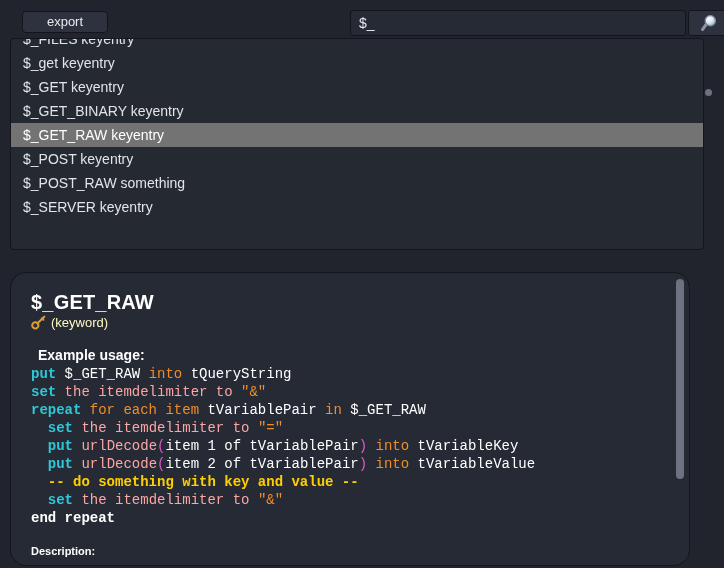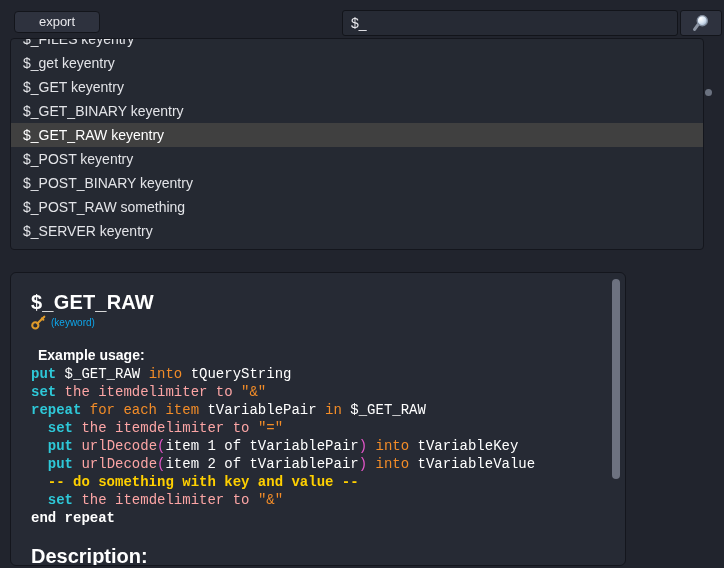--- a/index.html
+++ b/index.html
@@ -13,21 +13,21 @@
   body {
     background: #21242d;
     font-family: "Liberation Sans", sans-serif;
     color: #e8e8ec;
     position: relative;
   }
 
   
   #toolbar {
     position: absolute;
-    left: 8px; top: 0;
+    left: 16px; top: 0;
     width: 672px; height: 40px; padding-left: 28px;
   }
 
   #export-button {
     position: absolute;
     left: 6px; top: 11px;
     width: 86px; height: 22px;
     background: #2e323e;
     border: 1px solid #13151b;
     border-radius: 4px;
@@ -86,40 +86,40 @@
   .result-row {
     height: 24px;
     line-height: 24px;
     padding-left: 12px;
     font-size: 14px;
     color: #e3e4e8;
     white-space: nowrap;
     cursor: pointer;
   }
   .result-row.selected {
-    background: #404040;
+    background: #737373;
     color: #ffffff;
   }
 
   #list-scroll-dot {
     position: absolute;
     left: 705px; top: 89px;
     width: 7px; height: 7px;
     border-radius: 50%;
     background: #6b7280;
   }
 
   
   #detail-panel {
     position: absolute;
     left: 10px; top: 272px;
-    width: 616px; height: 294px;
+    width: 680px; height: 294px;
     background: #262a34;
     border: 1px solid #14161d;
-    border-radius: 6px;
+    border-radius: 16px;
     overflow: hidden;
   }
 
   #detail-inner {
     position: absolute;
     left: 0; top: 0;
     width: 694px;
     padding: 18px 26px 0 20px;
   }
 
@@ -132,22 +132,22 @@
   }
 
   #detail-subtitle-row {
     display: flex;
     align-items: center;
     gap: 5px;
     margin-bottom: 17px;
   }
   #key-icon { display: block; }
   #detail-type {
-    font-size: 10px;
-    color: #0ea5e9;
+    font-size: 13px;
+    color: #fef9c3;
   }
 
   .section-label {
     font-size: 14px;
     font-weight: bold;
     color: #ffffff;
     margin-bottom: 2px;
     margin-left: 7px;
   }
 
@@ -163,21 +163,21 @@
   .tkw { color: #ffffff; font-weight: bold; text-align: right; }   
   .to  { color: #f28c28; }                      
   .tg  { color: #fca5a5; }                      
   .tp  { color: #ffffff; }                      
   .ts  { color: #f28c28; }                      
   .tf  { color: #fca5a5; }                      
   .tm  { color: #e255c8; }                      
   .tc  { color: #ffd000; font-weight: bold; }   
 
   #description-label {
-    font-size: 20px;
+    font-size: 11px;
     font-weight: bold;
     color: #ffffff;
     margin-top: 18px;
   }
 
   #detail-scrollbar {
     position: absolute;
     right: 5px; top: 6px;
     width: 8px; height: 282px;
   }
@@ -214,21 +214,20 @@
 </div>
 
 <div id="results-panel">
   <div id="results-list">
       <div class="result-row">$_FILES keyentry</div>
       <div class="result-row">$_get keyentry</div>
       <div class="result-row">$_GET keyentry</div>
       <div class="result-row">$_GET_BINARY keyentry</div>
       <div class="result-row selected">$_GET_RAW keyentry</div>
       <div class="result-row">$_POST keyentry</div>
-      <div class="result-row">$_POST_BINARY keyentry</div>
       <div class="result-row">$_POST_RAW something</div>
       <div class="result-row">$_SERVER keyentry</div>
     </div>
 </div>
 
 <div id="list-scroll-dot"></div>
 
 <div id="detail-panel">
   <div id="detail-inner">
 

